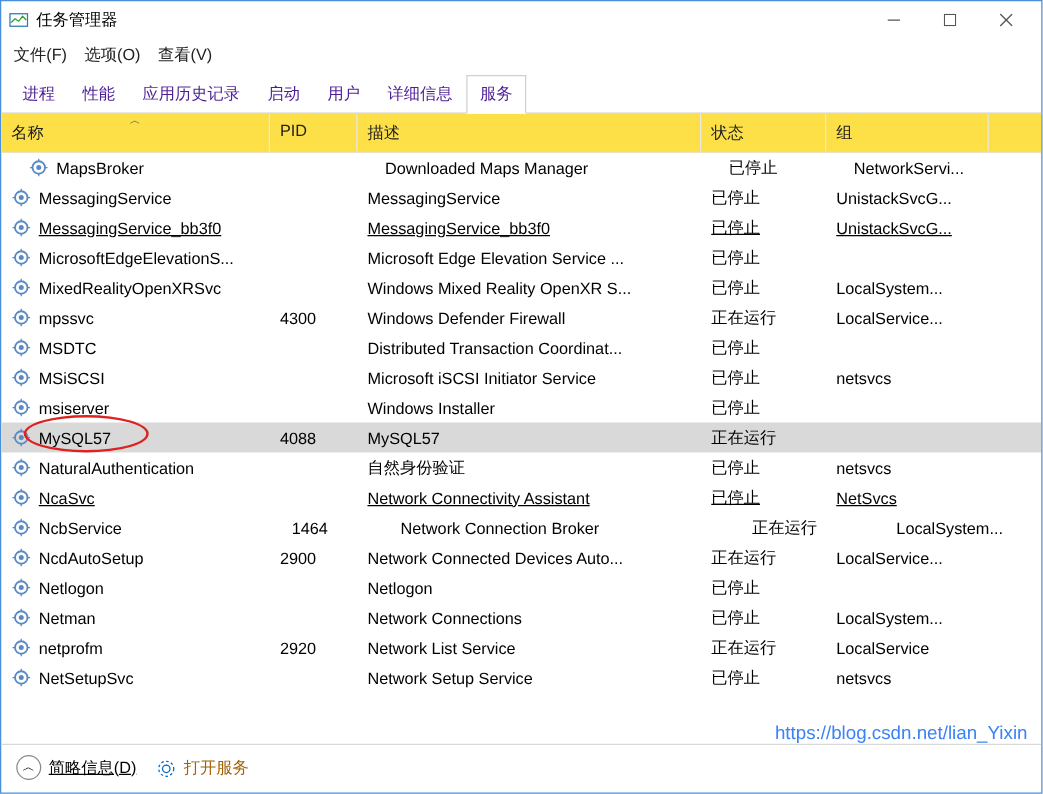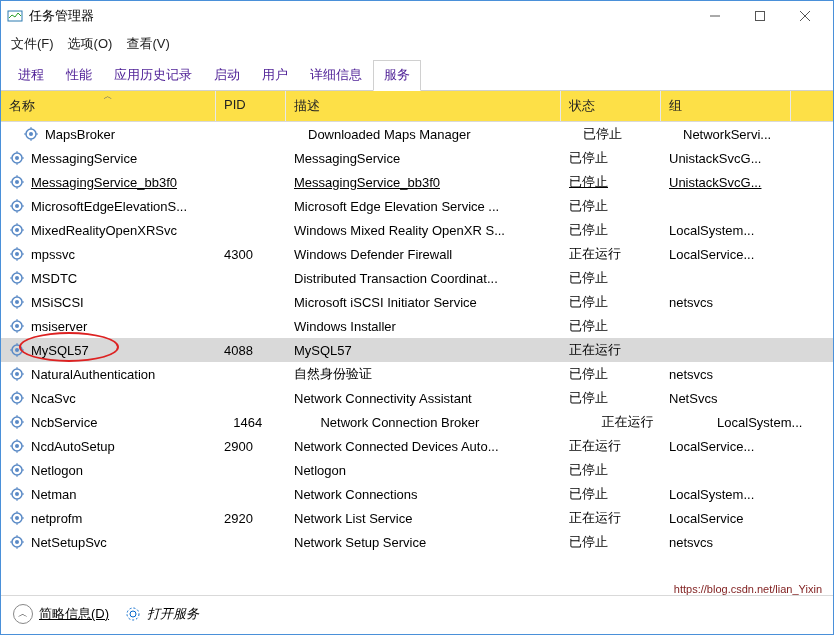--- a/index.html
+++ b/index.html
@@ -23,22 +23,22 @@
 .row .cell { padding: 0 8px; white-space: nowrap; overflow: hidden; text-overflow: ellipsis; display: flex; align-items: center; }
 .row .svc-icon { width: 16px; height: 16px; margin-right: 6px; flex-shrink: 0; }
 .c-name { width: 215px; }
 .c-pid { width: 70px; }
 .c-desc { width: 275px; }
 .c-status { width: 100px; }
 .c-group { width: 130px; }
 .circle-annot { position: absolute; border: 2px solid #d22; border-radius: 50%; width: 100px; height: 30px; pointer-events: none; }
 .statusbar { height: 36px; border-top: 1px solid #d9d9d9; display: flex; align-items: center; padding: 0 12px; gap: 16px; font-size: 13px; }
 .statusbar .less { display: flex; align-items: center; gap: 6px; color: #000; }
-.statusbar .open-svc { display: flex; align-items: center; gap: 6px; color: #000000; font-style: italic; }
-.watermark { position: absolute; right: 12px; bottom: 40px; color: #7f1d1d; font-size: 11px; pointer-events:none; }
+.statusbar .open-svc { display: flex; align-items: flex-end; gap: 6px; color: #a16207; }
+.watermark { position: absolute; right: 12px; bottom: 40px; color: #3b82f6; font-size: 15px; pointer-events:none; }
 .chev-circle { width:20px; height:20px; border:1px solid #888; border-radius:50%; display:flex; align-items:center; justify-content:center; font-size:10px; }
 .rows::-webkit-scrollbar { width: 17px; }
 .rows::-webkit-scrollbar-track { background: #f0f0f0; }
 .rows::-webkit-scrollbar-thumb { background: #c1c1c1; }
 </style>
 </head>
 <body>
 
 <div class="titlebar">
   <svg class="app-icon" viewBox="0 0 16 16">
@@ -237,21 +237,21 @@
             <circle cx="8" cy="8" r="2" fill="#5a8ac6"></circle>
             <path d="M8 1 L8 3 M8 13 L8 15 M1 8 L3 8 M13 8 L15 8" stroke="#5a8ac6"></path>
           </svg>
           <span>NaturalAuthentication</span>
         </div>
         <div class="cell c-pid"></div>
         <div class="cell c-desc">自然身份验证</div>
         <div class="cell c-status">已停止</div>
         <div class="cell c-group">netsvcs</div>
       </div>
-      <div class="row" style="position: relative;">
+      <div class="row" style="position: relative; text-decoration: underline;">
         <div class="cell c-name">
           <svg class="svc-icon" viewBox="0 0 16 16">
             <circle cx="8" cy="8" r="5" fill="none" stroke="#5a8ac6" stroke-width="1.5"></circle>
             <circle cx="8" cy="8" r="2" fill="#5a8ac6"></circle>
             <path d="M8 1 L8 3 M8 13 L8 15 M1 8 L3 8 M13 8 L15 8" stroke="#5a8ac6"></path>
           </svg>
           <span>NcaSvc</span>
         </div>
         <div class="cell c-pid"></div>
         <div class="cell c-desc">Network Connectivity Assistant</div>

